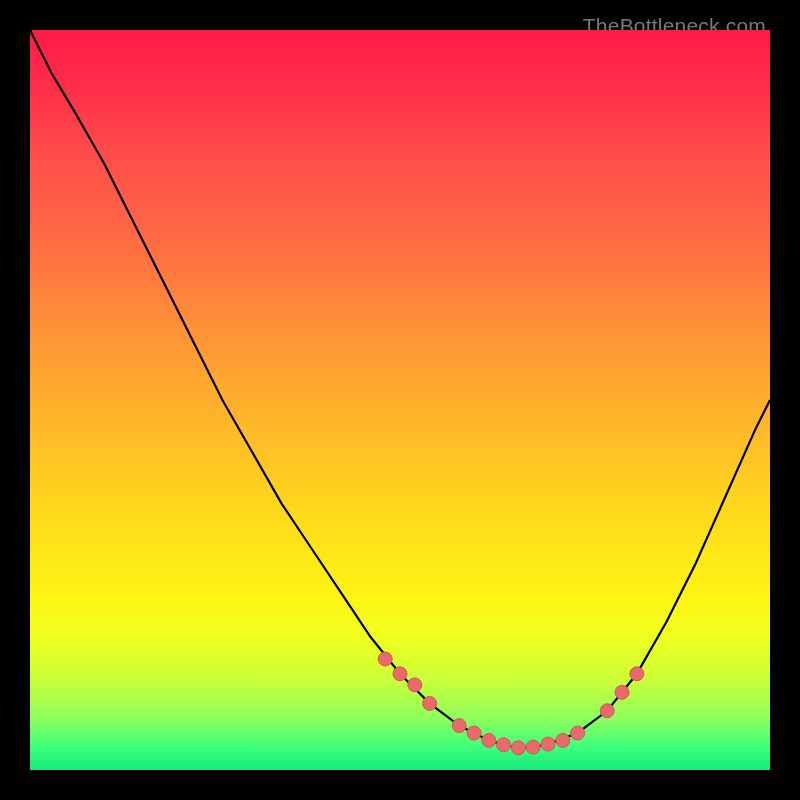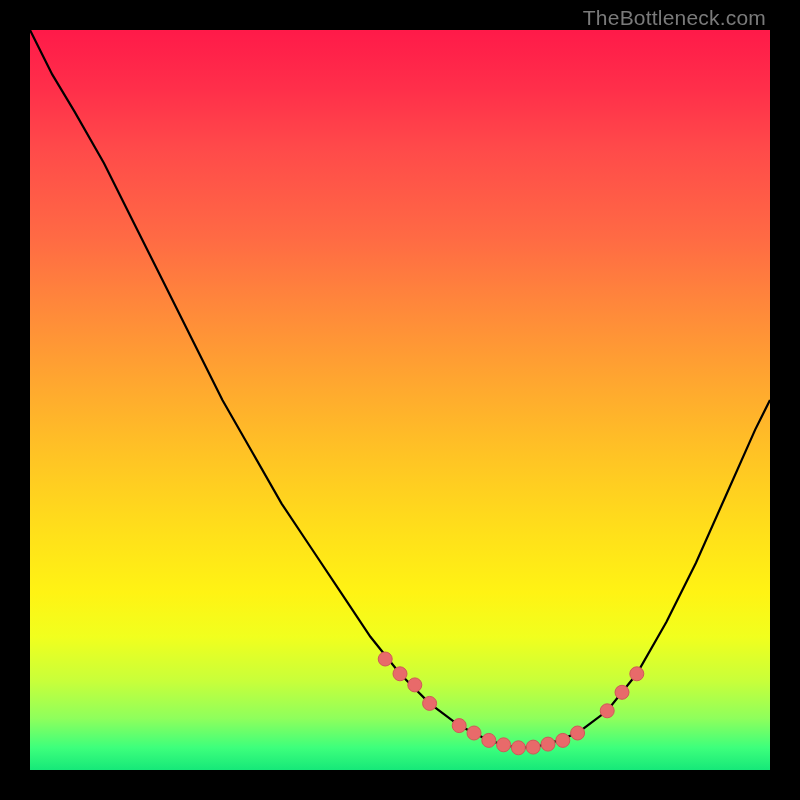--- a/index.html
+++ b/index.html
@@ -34,21 +34,21 @@
       #ffe01a 68%,
       #fff314 76%,
       #f1ff1e 82%,
       #c8ff3a 88%,
       #8fff5c 93%,
       #3dff7c 97%,
       #16e879 100%);
   }
   .watermark {
     position: absolute;
-    top: 6px;
+    top: 14px;
     right: 34px;
     font-size: 21px;
     color: #7a7a7a;
     font-weight: 500;
     letter-spacing: 0.2px;
   }
   svg.curve {
     position: absolute;
     left: 0;
     top: 0;

